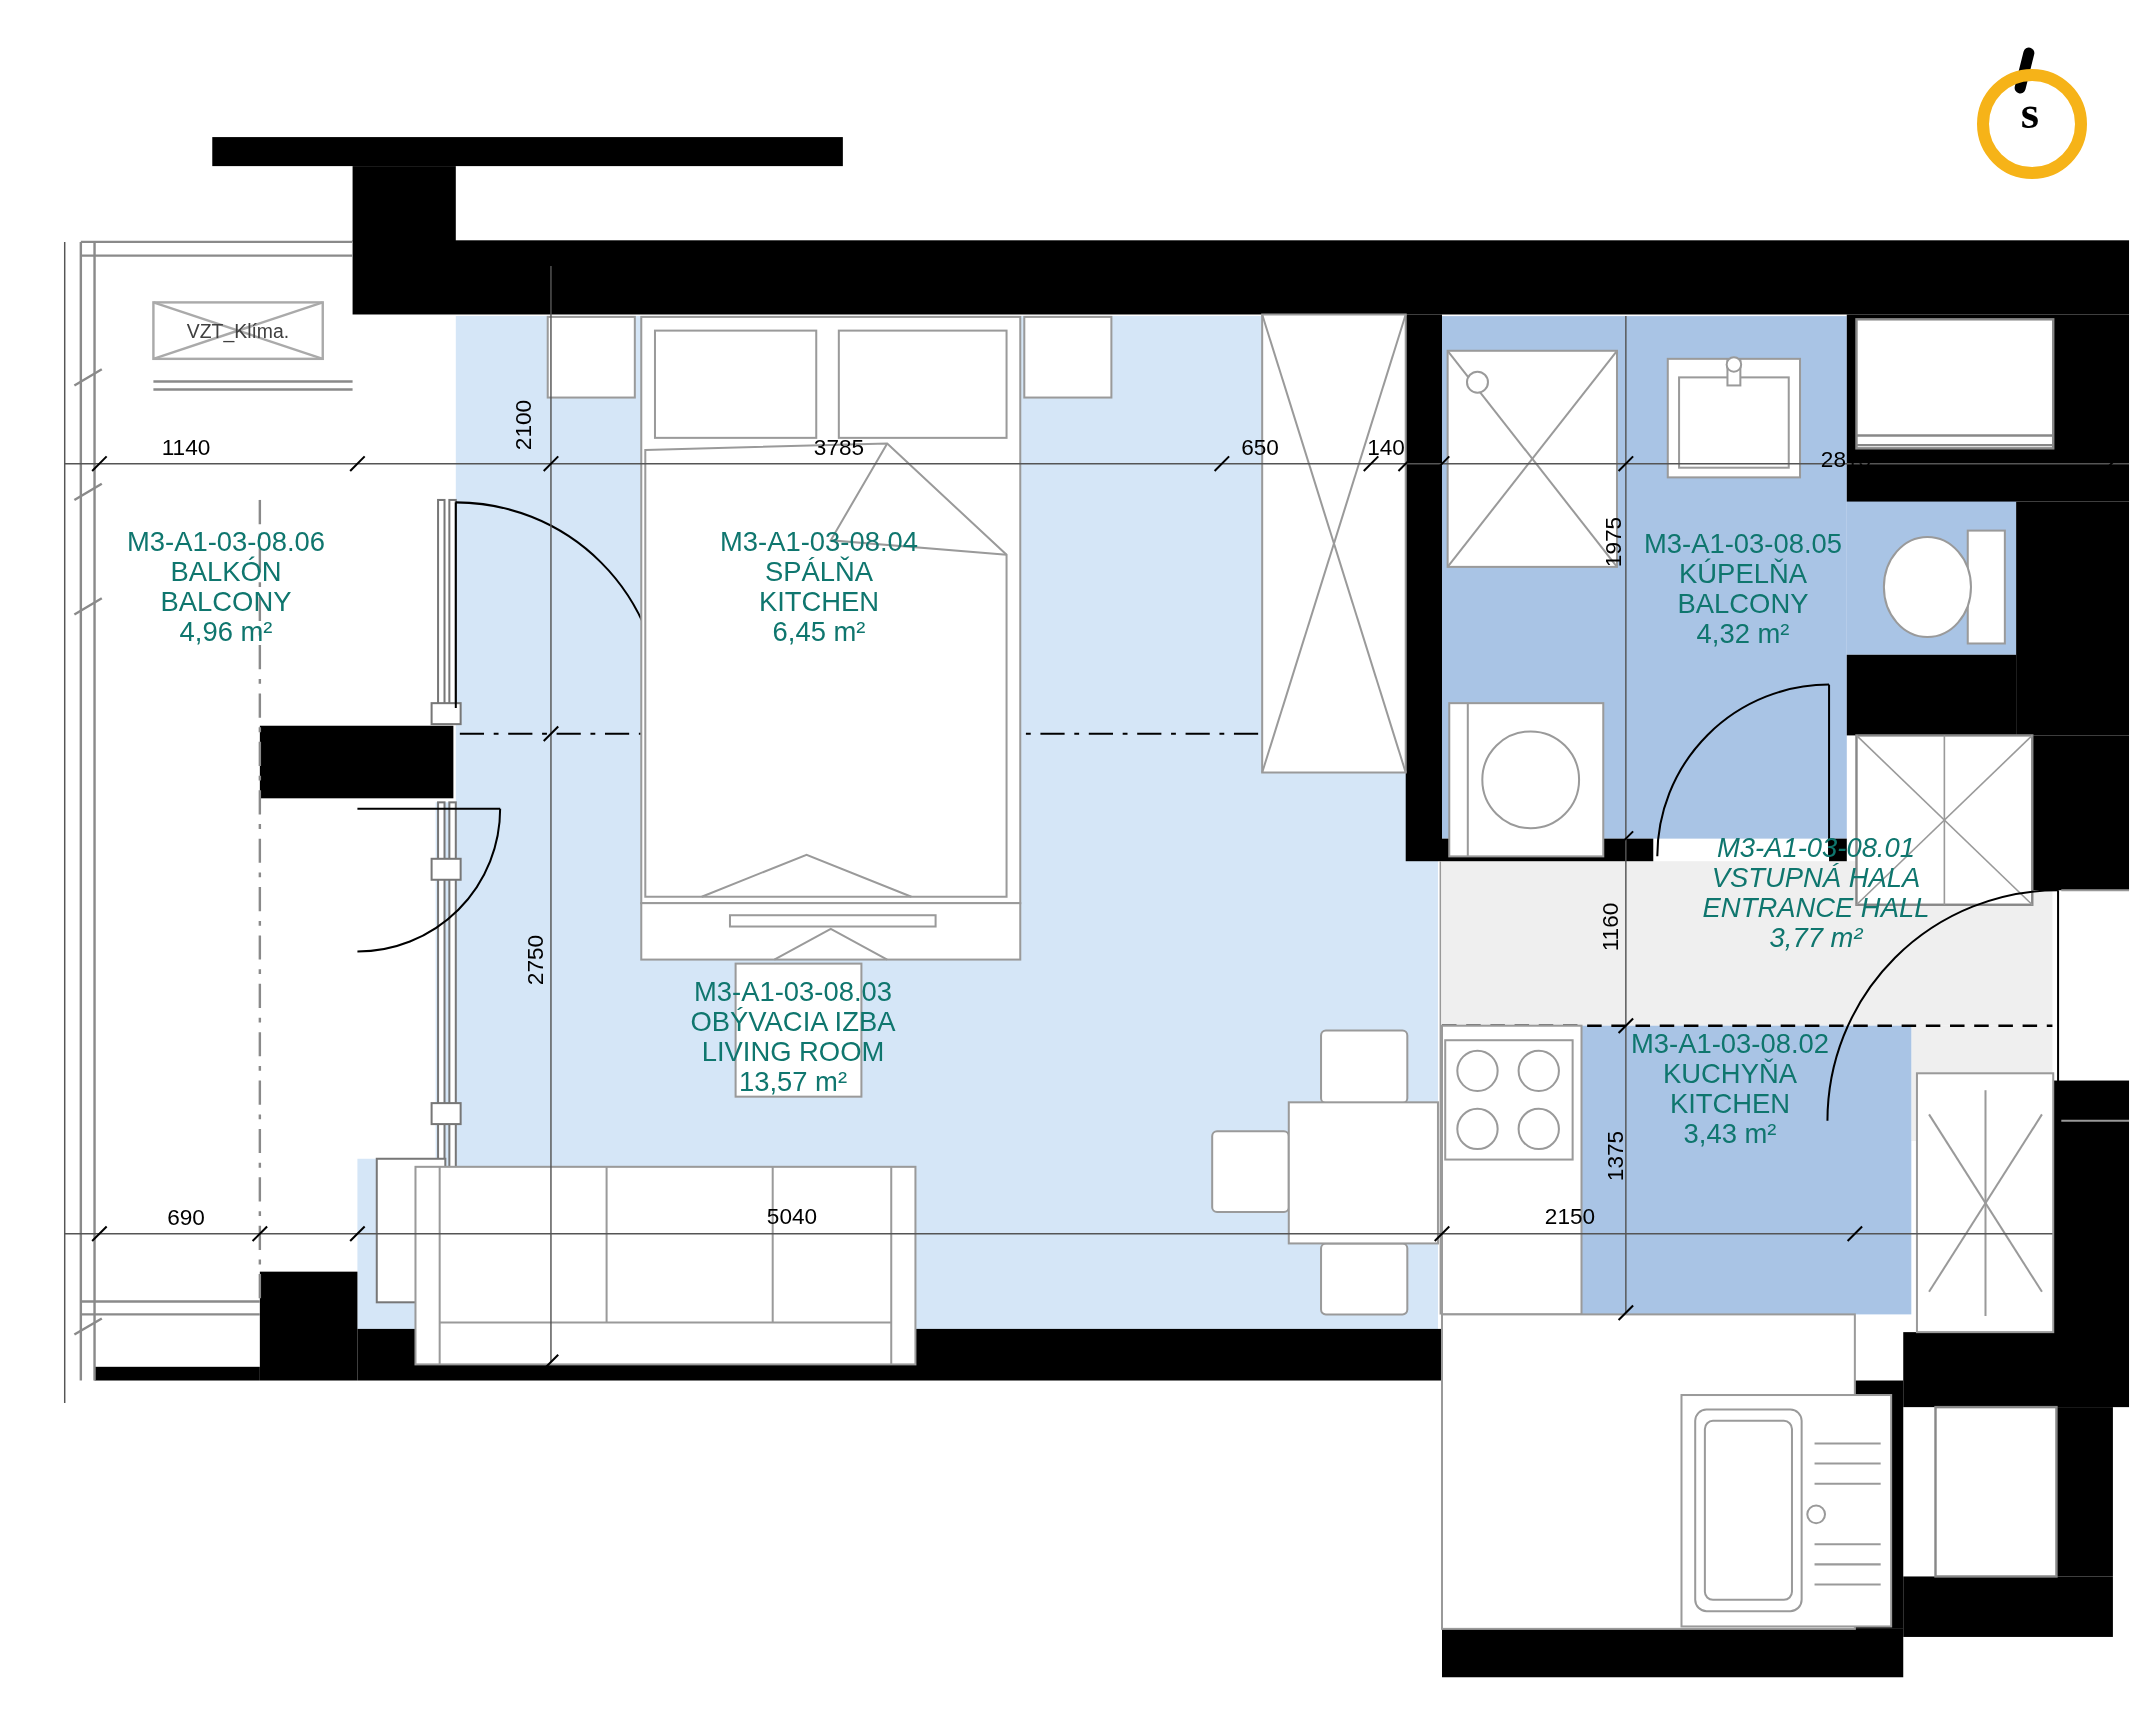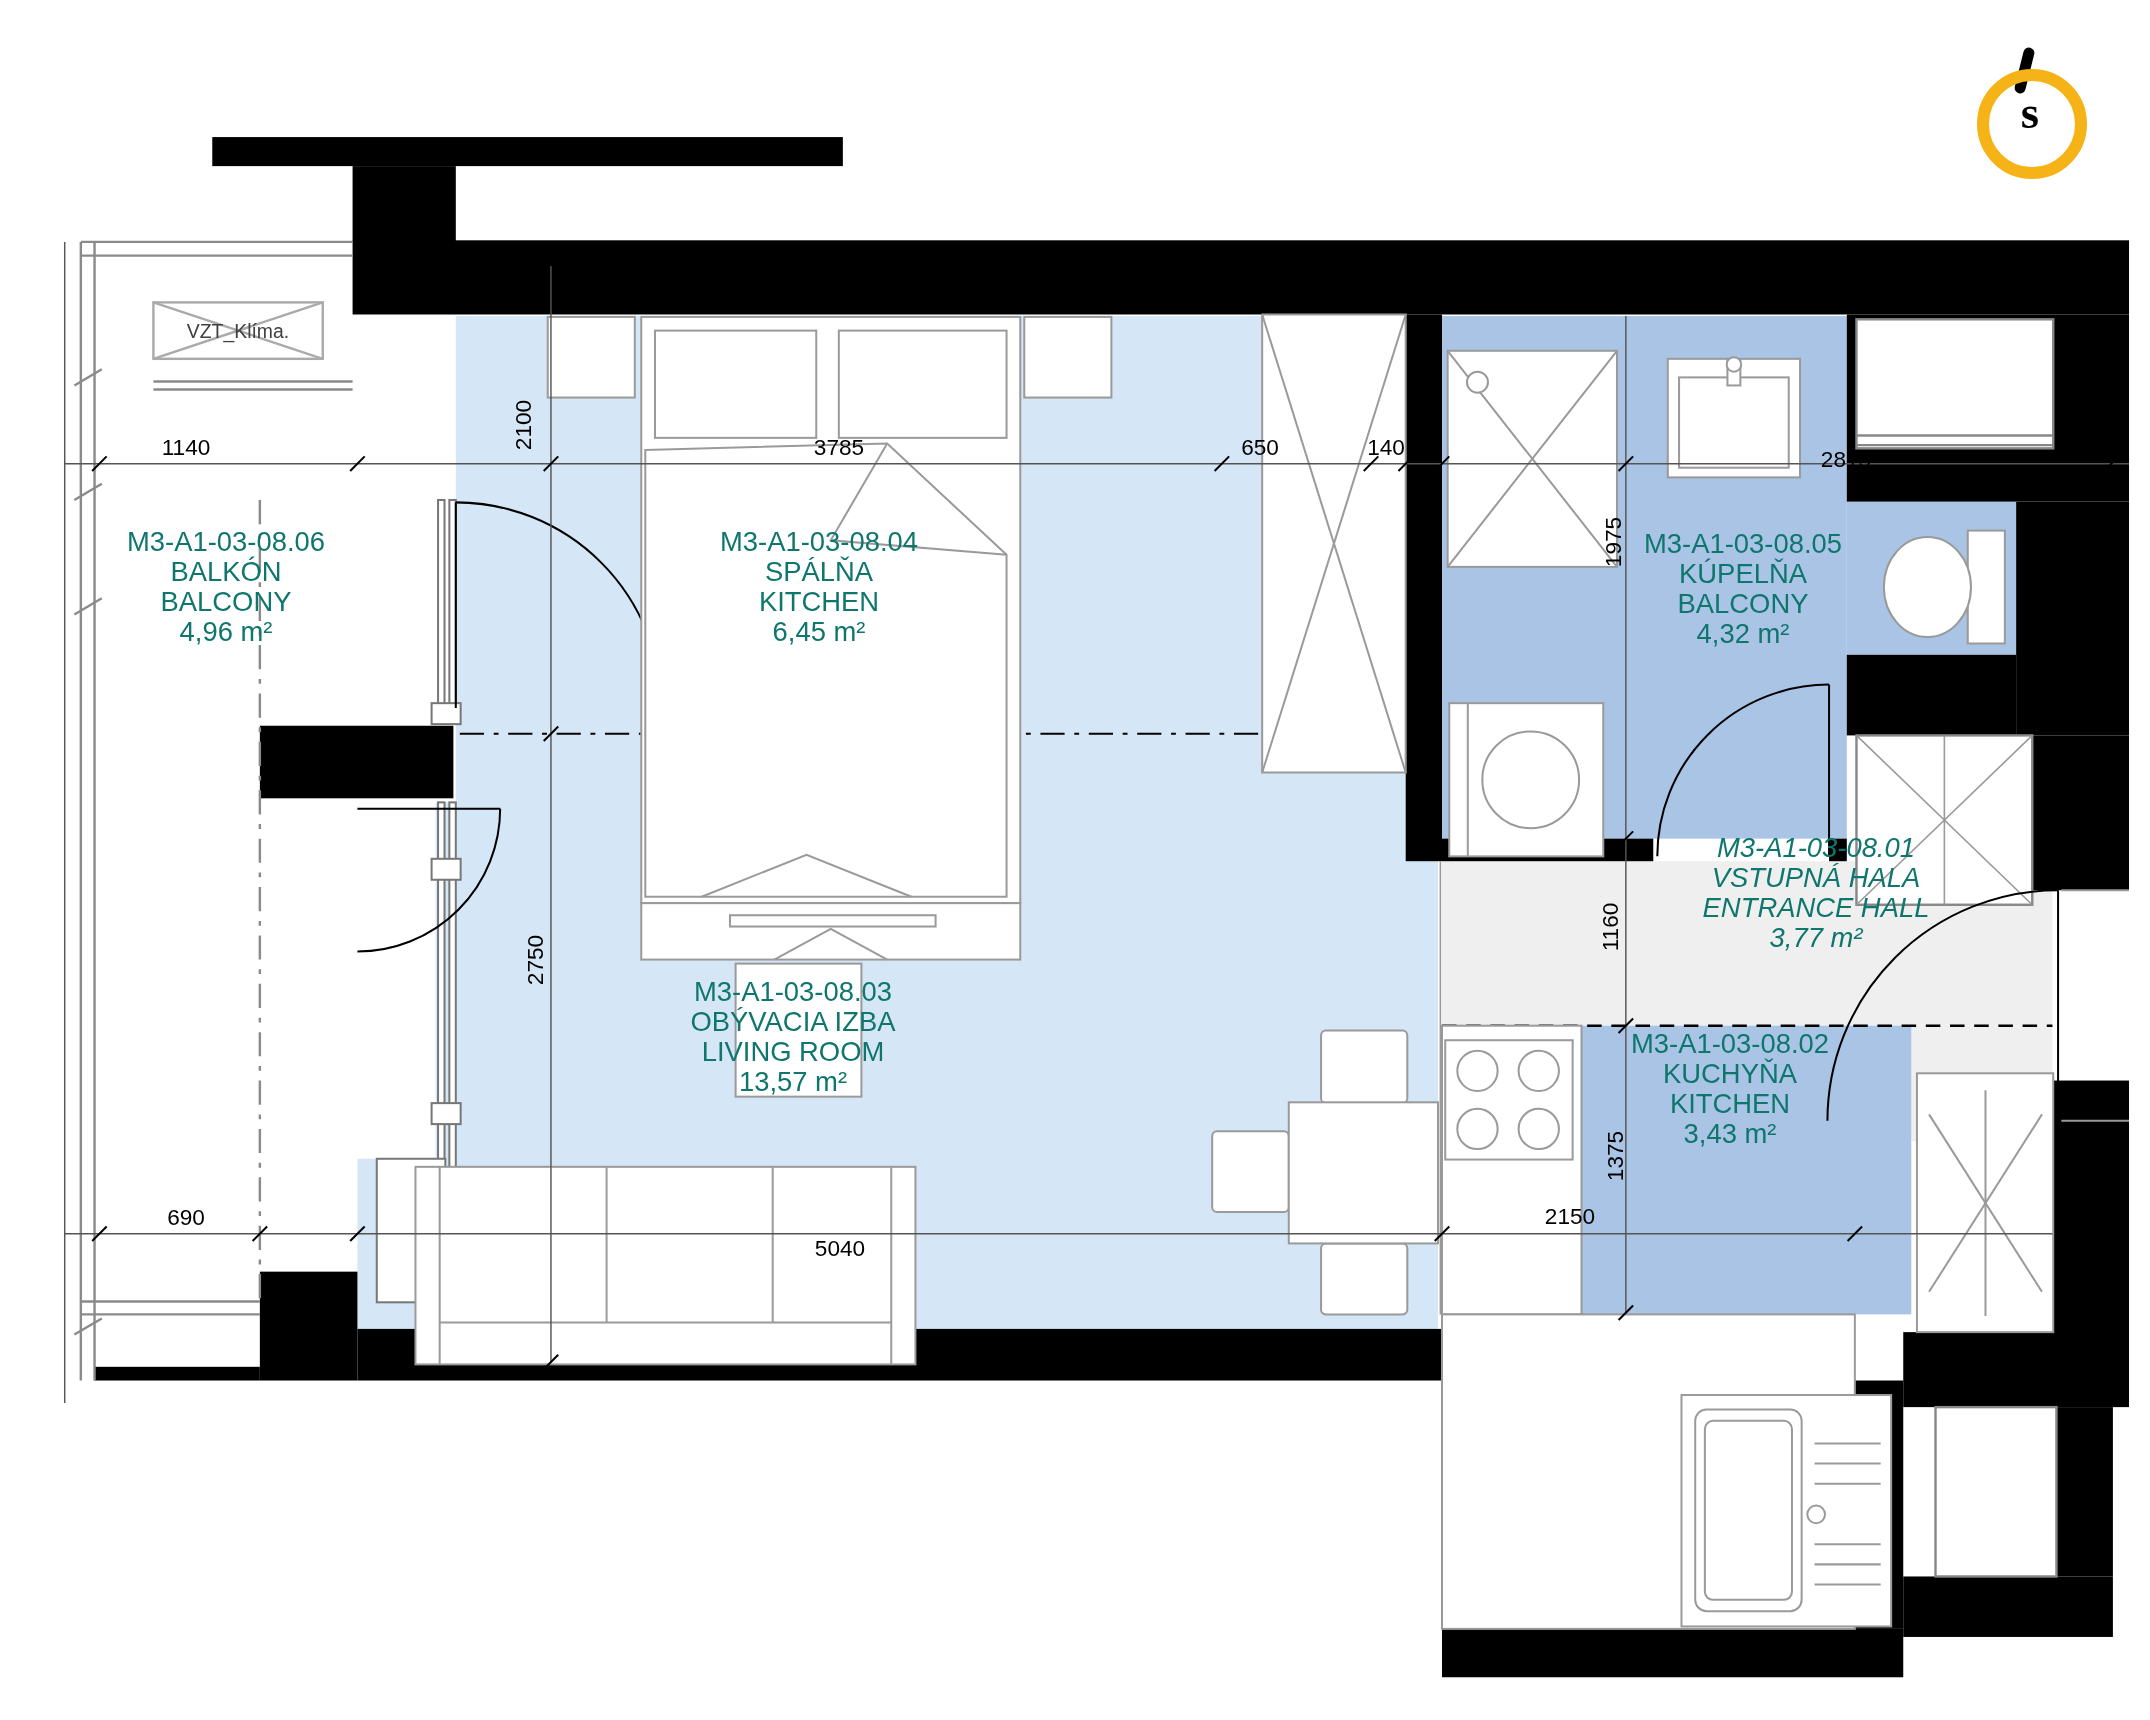--- a/index.html
+++ b/index.html
@@ -284,21 +284,21 @@
   <div>KITCHEN</div>
   <div>3,43 m²</div>
 </div>
 
 <div class="dim" style="left:186px;top:448px;">1140</div>
 <div class="dim" style="left:839px;top:448px;">3785</div>
 <div class="dim" style="left:1260px;top:448px;">650</div>
 <div class="dim" style="left:1386px;top:448px;">140</div>
 <div class="dim" style="left:1846px;top:448px;margin-top:12px;">2815</div>
 <div class="dim" style="left:186px;top:1218px;">690</div>
-<div class="dim" style="left:840px;top:1217px;margin-top:32px;">5040</div>
+<div class="dim" style="left:792px;top:1217px;">5040</div>
 <div class="dim" style="left:1570px;top:1217px;">2150</div>
 <div class="dim vert" style="left:524px;top:425px;">2100</div>
 <div class="dim vert" style="left:536px;top:960px;">2750</div>
 <div class="dim vert" style="left:1614px;top:542px;">1975</div>
 <div class="dim vert" style="left:1611px;top:927px;">1160</div>
 <div class="dim vert" style="left:1616px;top:1156px;">1375</div>
 
 <div class="ac-lbl" style="left:238px;top:331px;">VZT_Klíma.</div>
 
 <div>

